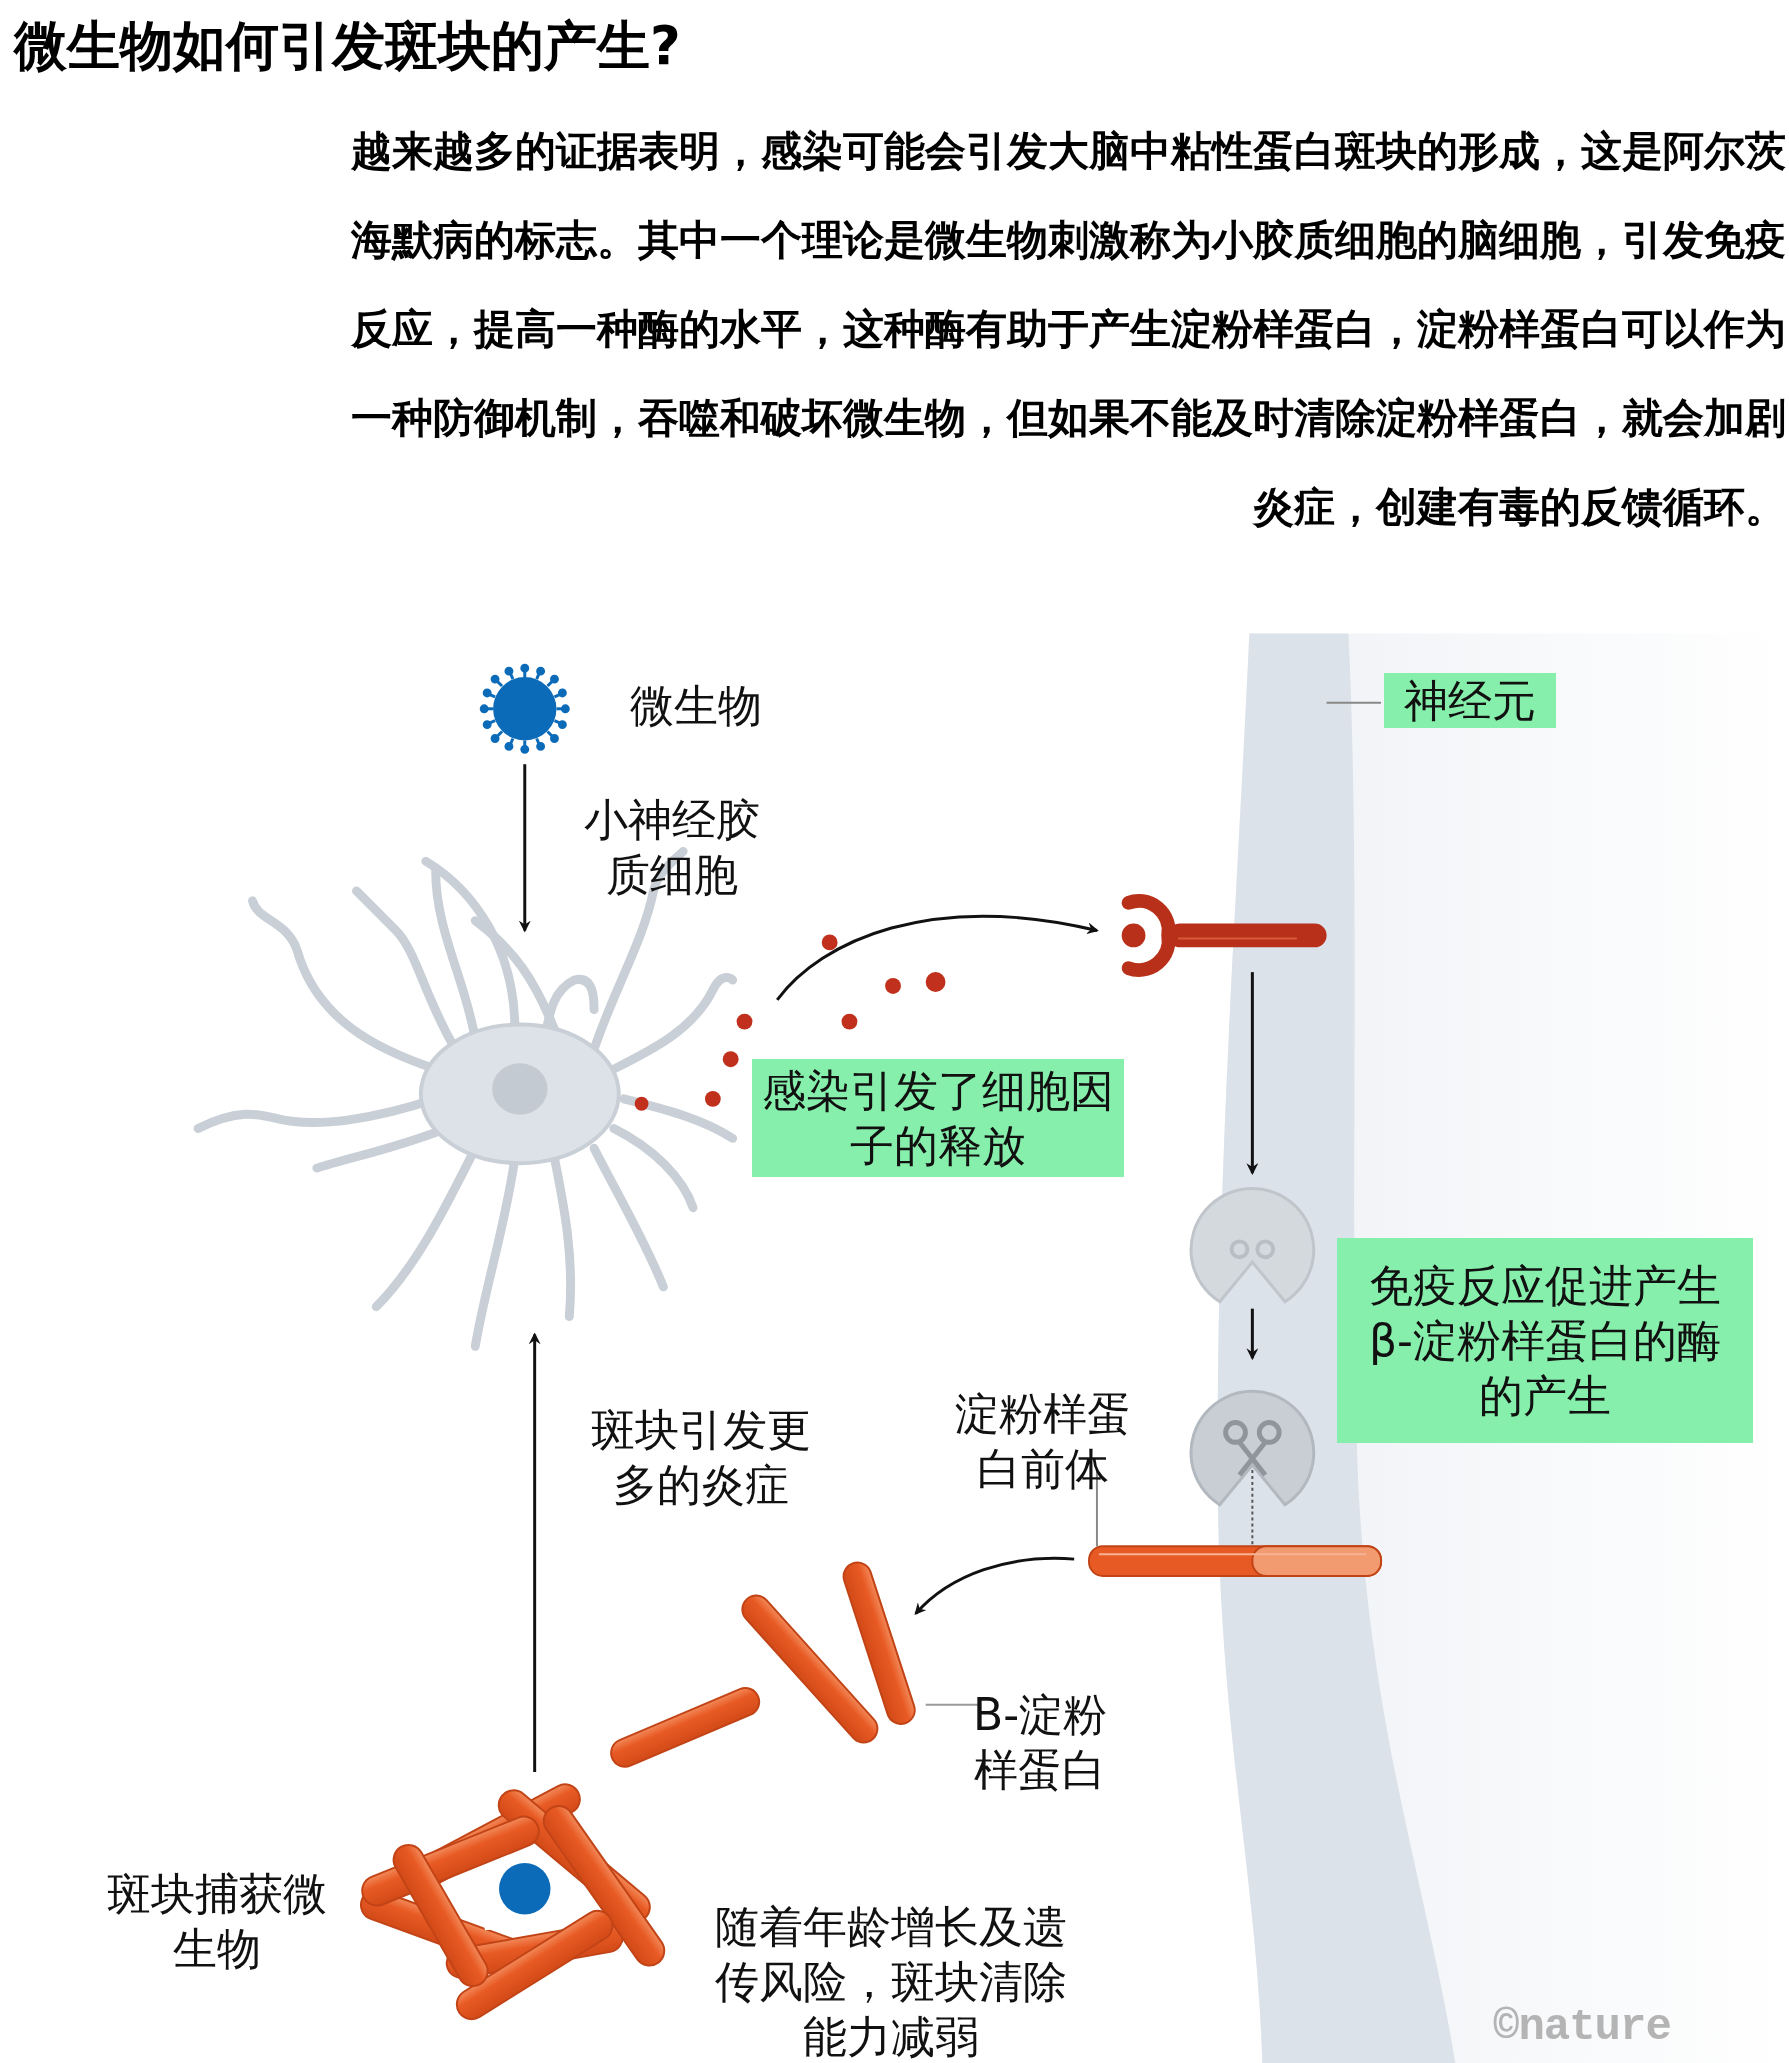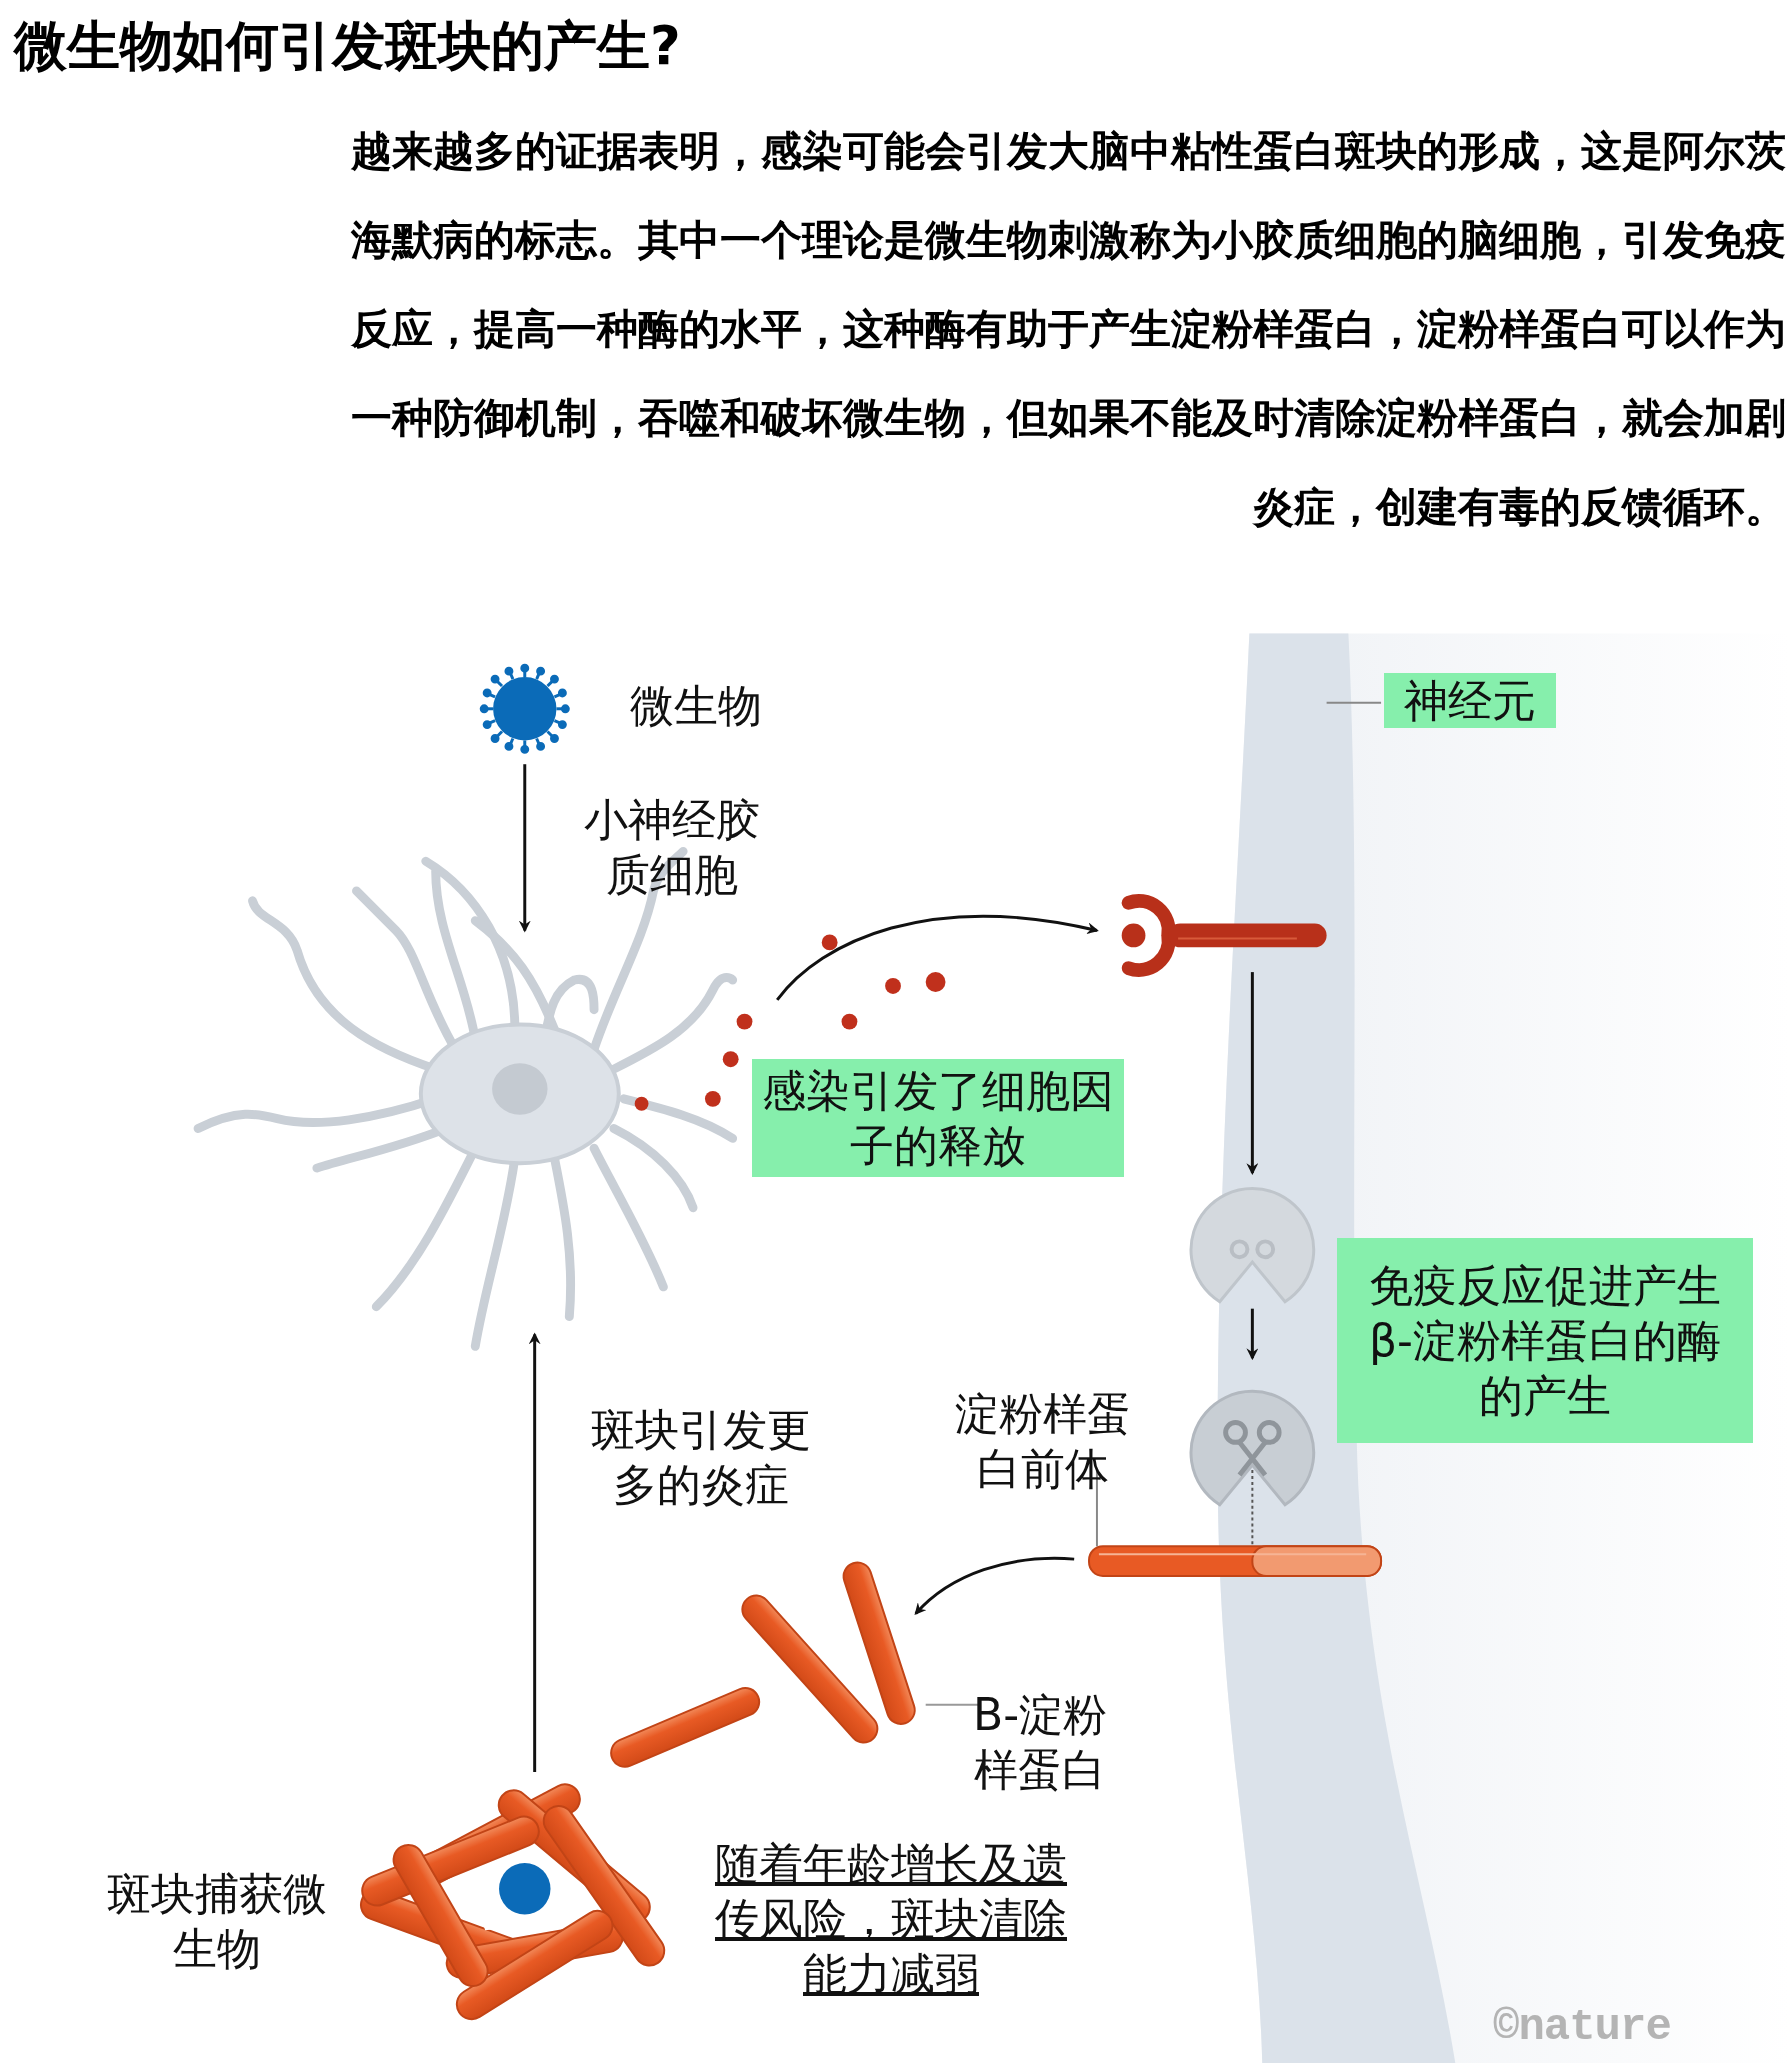--- a/index.html
+++ b/index.html
@@ -208,21 +208,21 @@
     <div>多的炎症</div>
   </div>
   <div class="lbl" style="left:973px; top:1643px;margin-top:44px;">
     <div>B-淀粉</div>
     <div>样蛋白</div>
   </div>
   <div class="lbl" style="left:107px; top:1866px;">
     <div>斑块捕获微</div>
     <div>生物</div>
   </div>
-  <div class="lbl" style="left:715px; top:1836px;text-decoration:underline;">
+  <div class="lbl" style="left:715px; top:1899px;">
     <div>随着年龄增长及遗</div>
     <div>传风险，斑块清除</div>
     <div>能力减弱</div>
   </div>
 
   <div class="credit">©nature</div>
 </div>
 
 
 </body></html>

